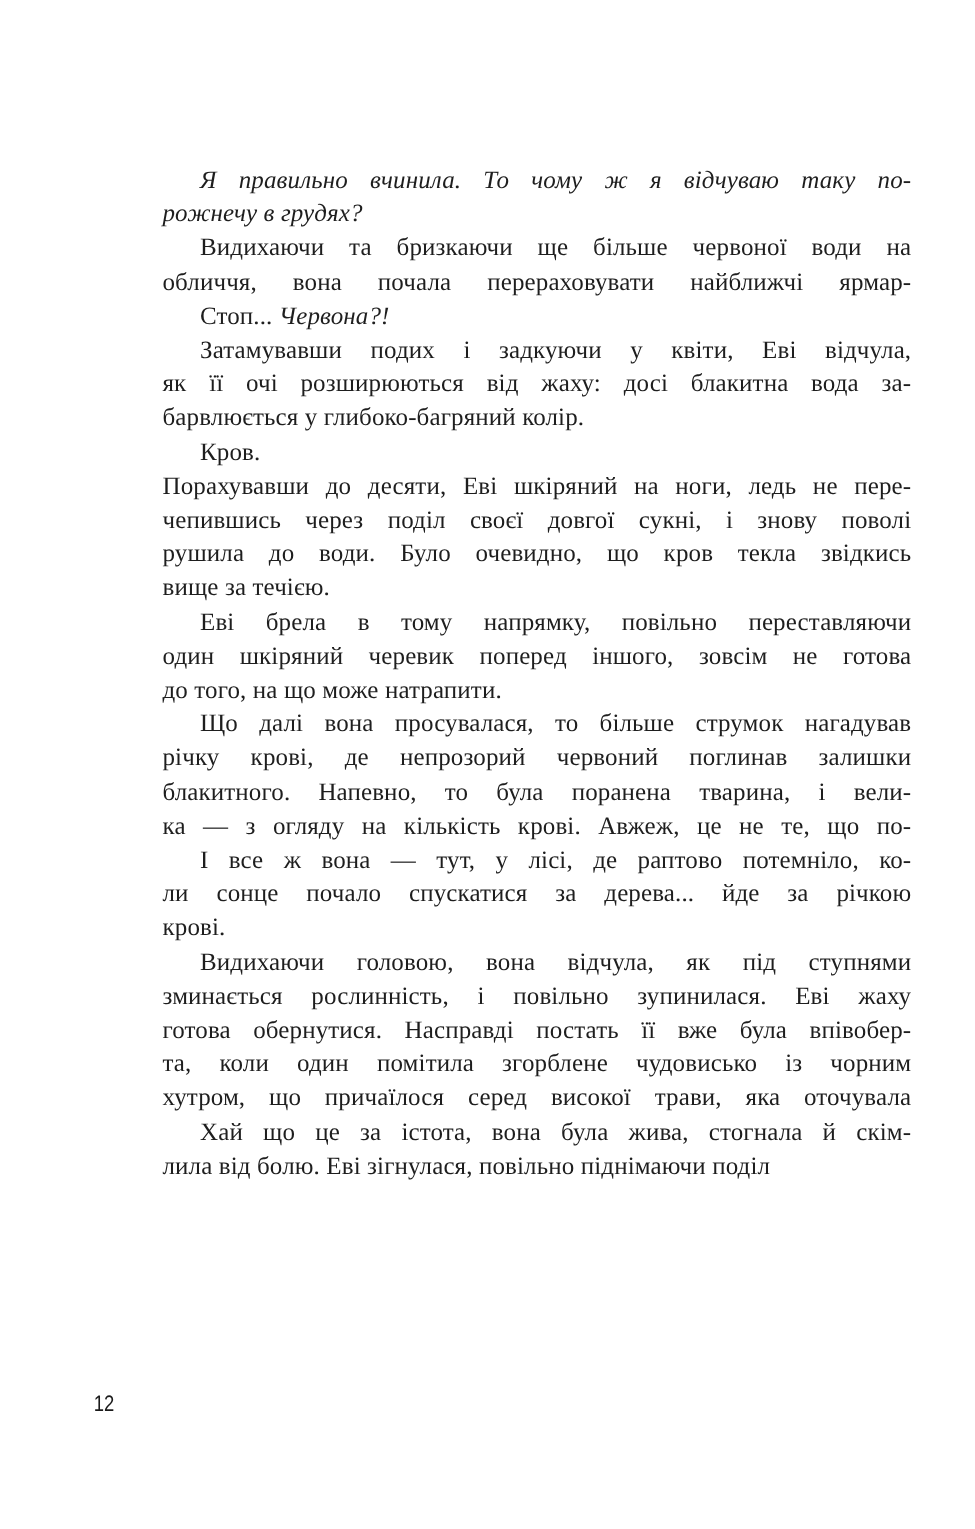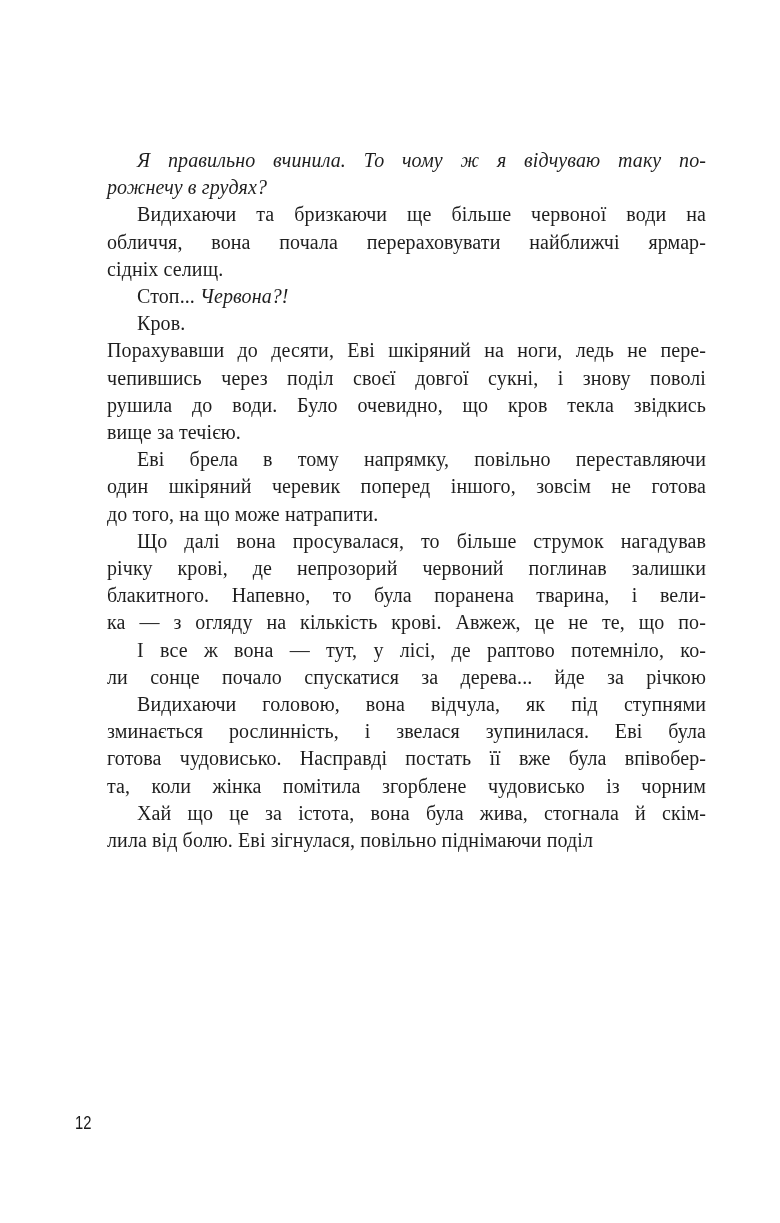--- a/index.html
+++ b/index.html
@@ -11,24 +11,23 @@
     position: relative;
     width: 780px;
     height: 1223px;
     background: #ffffff;
     overflow: hidden;
     font-family: "Liberation Serif", "DejaVu Serif", serif;
     color: #1e1e1e;
   }
   .text-block {
     position: absolute;
-    left: 107px;
+    left: 130px;
     top: 131px;
     width: 599px;
-    margin-top: 16px;
   }
   .paragraph {
     margin: 0;
     padding: 0;
   }
   .line {
     font-size: 20px;
     line-height: 27.2px;
     text-align: justify;
     text-align-last: justify;
@@ -60,24 +59,28 @@
 
 <div class="page">
   <div class="text-block">
       <div class="paragraph">
         <div class="line first"><span class="italic">Я правильно вчинила. То чому ж я відчуваю таку по-</span></div>
         <div class="line last"><span class="italic">рожнечу в грудях?</span></div>
       </div>
       <div class="paragraph">
         <div class="line first"><span class="roman">Видихаючи та бризкаючи ще більше червоної води на</span></div>
         <div class="line"><span class="roman">обличчя, вона почала перераховувати найближчі ярмар-</span></div>
-        <div class="line last"><span class="roman">сідніх селищ.</span></div>
       </div>
       <div class="paragraph">
         <div class="line first last"><span class="roman">Стоп... </span><span class="italic">Червона?!</span></div>
+      </div>
+      <div class="paragraph">
+        <div class="line first"><span class="roman">Затамувавши подих і задкуючи у квіти, Еві відчула,</span></div>
+        <div class="line"><span class="roman">як її очі розширюються від жаху: досі блакитна вода за-</span></div>
+        <div class="line last"><span class="roman">барвлюється у глибоко-багряний колір.</span></div>
       </div>
       <div class="paragraph">
         <div class="line first last"><span class="roman">Кров.</span></div>
       </div>
       <div class="paragraph">
         <div class="line"><span class="roman">Порахувавши до десяти, Еві шкіряний на ноги, ледь не пере-</span></div>
         <div class="line"><span class="roman">чепившись через поділ своєї довгої сукні, і знову поволі</span></div>
         <div class="line"><span class="roman">рушила до води. Було очевидно, що кров текла звідкись</span></div>
         <div class="line last"><span class="roman">вище за течією.</span></div>
       </div>
@@ -88,26 +91,28 @@
       </div>
       <div class="paragraph">
         <div class="line first"><span class="roman">Що далі вона просувалася, то більше струмок нагадував</span></div>
         <div class="line"><span class="roman">річку крові, де непрозорий червоний поглинав залишки</span></div>
         <div class="line"><span class="roman">блакитного. Напевно, то була поранена тварина, і вели-</span></div>
         <div class="line"><span class="roman">ка — з огляду на кількість крові. Авжеж, це не те, що по-</span></div>
       </div>
       <div class="paragraph">
         <div class="line first"><span class="roman">І все ж вона — тут, у лісі, де раптово потемніло, ко-</span></div>
         <div class="line"><span class="roman">ли сонце почало спускатися за дерева... йде за річкою</span></div>
+        <div class="line last"><span class="roman">крові.</span></div>
       </div>
       <div class="paragraph">
         <div class="line first"><span class="roman">Видихаючи головою, вона відчула, як під ступнями</span></div>
-        <div class="line"><span class="roman">зминається рослинність, і звелася зупинилася. Еві була</span></div>
-        <div class="line"><span class="roman">готова чудовисько. Насправді постать її вже була впівобер-</span></div>
-        <div class="line"><span class="roman">та, коли жінка помітила згорблене чудовисько із чорним</span></div>
+        <div class="line"><span class="roman">зминається рослинність, і повільно зупинилася. Еві жаху</span></div>
+        <div class="line"><span class="roman">готова обернутися. Насправді постать її вже була впівобер-</span></div>
+        <div class="line"><span class="roman">та, коли один помітила згорблене чудовисько із чорним</span></div>
+        <div class="line"><span class="roman">хутром, що причаїлося серед високої трави, яка оточувала</span></div>
       </div>
       <div class="paragraph">
         <div class="line first"><span class="roman">Хай що це за істота, вона була жива, стогнала й скім-</span></div>
         <div class="line last"><span class="roman">лила від болю. Еві зігнулася, повільно піднімаючи поділ</span></div>
       </div>
     </div>
   <div class="page-number">12</div>
 </div>
 
 </body></html>

